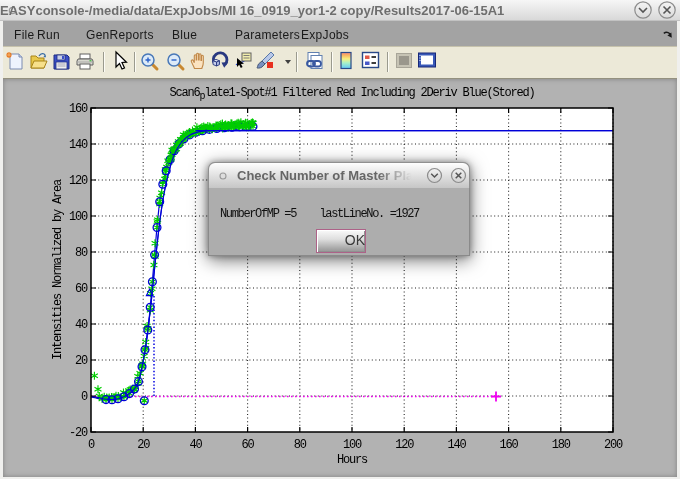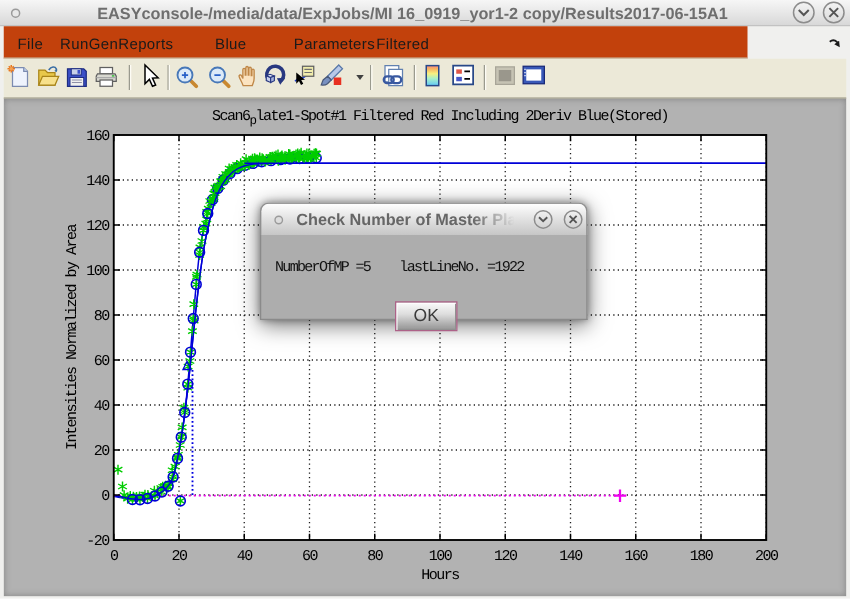--- a/index.html
+++ b/index.html
@@ -1,20 +1,20 @@
 <!DOCTYPE html>
 <html><head><meta charset="utf-8"><style>
 html,body{margin:0;padding:0}
 #win{position:relative;width:680px;height:479px;background:#f0f0ee;overflow:hidden;
   font-family:"Liberation Sans",sans-serif}
 #titlebar{position:absolute;left:0;top:0;width:680px;height:20px;
   background:linear-gradient(#f6f6f6,#e9e9e9 45%,#d8d8d8);border-bottom:1px solid #c2c2c2}
-#titletext{position:absolute;left:0;top:3px;width:660px;text-align:center;
+#titletext{position:absolute;left:0;top:3px;width:660px;text-align:left;
   font-size:13px;font-weight:bold;color:#6e6e6e;letter-spacing:0px;white-space:nowrap}
-#menubar{position:absolute;left:3px;top:21px;width:595px;height:25px;background:#c2410c;
+#menubar{position:absolute;left:3px;top:21px;width:674px;height:25px;background:#a3a3a3;
   border-bottom:1px solid #c6c2ac}
 .mi{position:absolute;top:7px;font-size:12px;letter-spacing:0.3px;color:#1a1a1a}
 #toolbar{position:absolute;left:3px;top:47px;width:674px;height:31px;background:#ece9d8;
   border-bottom:1px solid #94917f}
 #figure{position:absolute;left:3px;top:79px;width:674px;height:398px;background:#b2b2b2;
   box-shadow:inset 0 0 5px rgba(90,90,90,.55)}
 #plotsvg{position:absolute;left:0;top:79px}
 #tbsvg{position:absolute;left:0;top:0}
 #dlg{position:absolute;left:208px;top:162px;width:262px;height:94px;
   border-radius:7px 7px 2px 2px;background:#adadad;
@@ -22,43 +22,43 @@
 #dlgtitle{position:absolute;left:0;top:0;width:260px;height:25px;border:1px solid #909090;
   border-bottom:1px solid #8a8a8a;border-radius:7px 7px 0 0;
   background:linear-gradient(#fefefe,#dedede 55%,#c6c6c6)}
 #dlgtitletext{position:absolute;left:28px;top:5px;font-size:13px;font-weight:bold;color:#666;
   white-space:nowrap;width:180px;overflow:hidden;
   -webkit-mask-image:linear-gradient(90deg,#000 78%,transparent 97%)}
 #dlgbody{position:absolute;left:0;top:26px;width:260px;height:67px;background:#adadad;
   border:1px solid #8a8a8a;border-top:none}
 #dlgtext{position:absolute;left:11px;top:19px;font-family:"Liberation Mono",monospace;
   font-size:12px;letter-spacing:-1.35px;color:#111;white-space:pre}
-#okbtn{position:absolute;left:107px;top:53px;width:48px;height:22px;
+#okbtn{position:absolute;left:107px;top:41px;width:48px;height:22px;
   border:1px solid #ad6288;background:linear-gradient(#fafafa,#dedede 42%,#a2a2a2 88%,#9a9a9a);
   box-shadow:inset 1px 1px 0 #fff,inset -1px -1px 0 #909090;
-  font-size:14px;color:#3a3a3a;text-align:center;line-height:20px}
+  font-size:14px;color:#3a3a3a;text-align:right;line-height:20px}
 </style></head><body>
 <div id="win">
   <div id="titlebar">
     <svg width="680" height="20" style="position:absolute;left:0;top:0">
       <circle cx="12.5" cy="10.5" r="3.2" fill="#e8e8e8" stroke="#9a9a9a" stroke-width="1.2"></circle>
       <circle cx="643" cy="10" r="8.2" fill="none" stroke="#8c8c8c" stroke-width="1.2"></circle>
       <path d="M639,8 L643,12 L647,8" fill="none" stroke="#555" stroke-width="1.6"></path>
       <circle cx="667" cy="10" r="8.2" fill="none" stroke="#8c8c8c" stroke-width="1.2"></circle>
       <path d="M663.5,6.5 L670.5,13.5 M663.5,13.5 L670.5,6.5" stroke="#555" stroke-width="1.6"></path>
     </svg>
     <div id="titletext">EASYconsole-/media/data/ExpJobs/MI 16_0919_yor1-2 copy/Results2017-06-15A1</div>
   </div>
   <div id="menubar">
     <span class="mi" style="left:11px">File</span>
-    <span class="mi" style="left:45px">Run</span>
-    <span class="mi" style="left:68px">GenReports</span>
+    <span class="mi" style="left:34px">Run</span>
+    <span class="mi" style="left:83px">GenReports</span>
     <span class="mi" style="left:169px">Blue</span>
     <span class="mi" style="left:232px">Parameters</span>
-    <span class="mi" style="left:298px">Filtered</span>
+    <span class="mi" style="left:298px">ExpJobs</span>
     <svg width="12" height="10" style="position:absolute;left:660px;top:10px">
       <path d="M0.8,2.4 C2.8,0.7 4.8,0.9 6.6,2.6 L7.6,3.7" stroke="#1a1a1a" stroke-width="1.4" fill="none"></path>
       <path d="M8.8,6.8 L8.3,1.6 L4.4,4.4 Z" fill="#1a1a1a"></path>
     </svg>
   </div>
   <div id="toolbar"></div>
   <svg id="tbsvg" width="680" height="79">
     <g transform="translate(7,53)">
 <path d="M3,1 L12,1 L15,4 L15,16 L3,16 Z" fill="#eef3fd" stroke="#7b8bb0" stroke-width="1"></path>
 <path d="M12,1 L12,4 L15,4" fill="#c8d6f0" stroke="#7b8bb0" stroke-width="1"></path>
@@ -249,17 +249,17 @@
       <svg width="260" height="25" style="position:absolute;left:0;top:0">
         <circle cx="14" cy="13" r="3" fill="#ddd" stroke="#9a9a9a" stroke-width="1.1"></circle>
         <circle cx="225.5" cy="12.5" r="7" fill="none" stroke="#8c8c8c" stroke-width="1.2"></circle>
         <path d="M222.2,10.8 L225.5,14 L228.8,10.8" fill="none" stroke="#555" stroke-width="1.5"></path>
         <circle cx="249.5" cy="12.5" r="7" fill="none" stroke="#8c8c8c" stroke-width="1.2"></circle>
         <path d="M246.7,9.7 L252.3,15.3 M246.7,15.3 L252.3,9.7" stroke="#555" stroke-width="1.5"></path>
       </svg>
       <div id="dlgtitletext">Check Number of Master Plates</div>
     </div>
     <div id="dlgbody">
-      <div id="dlgtext">NumberOfMP =5    lastLineNo. =1922</div>
+      <div id="dlgtext">NumberOfMP =5    lastLineNo. =1927</div>
       <div id="okbtn">OK</div>
     </div>
   </div>
 </div>
 
 </body></html>

